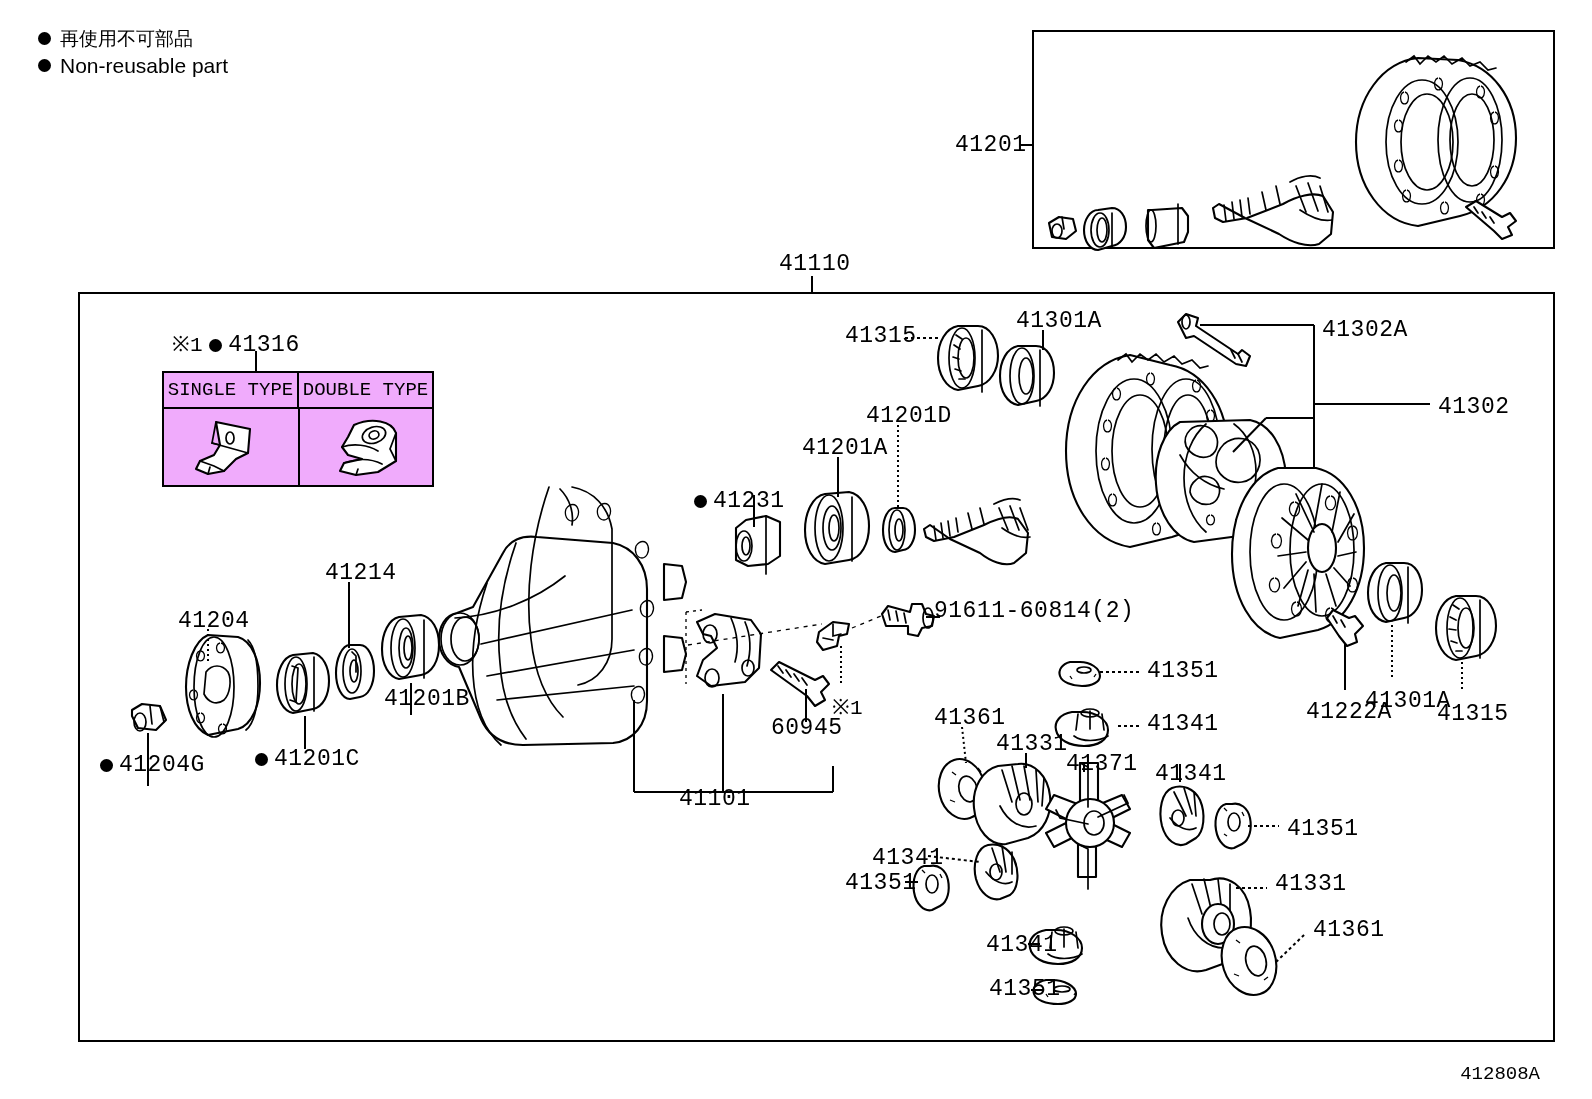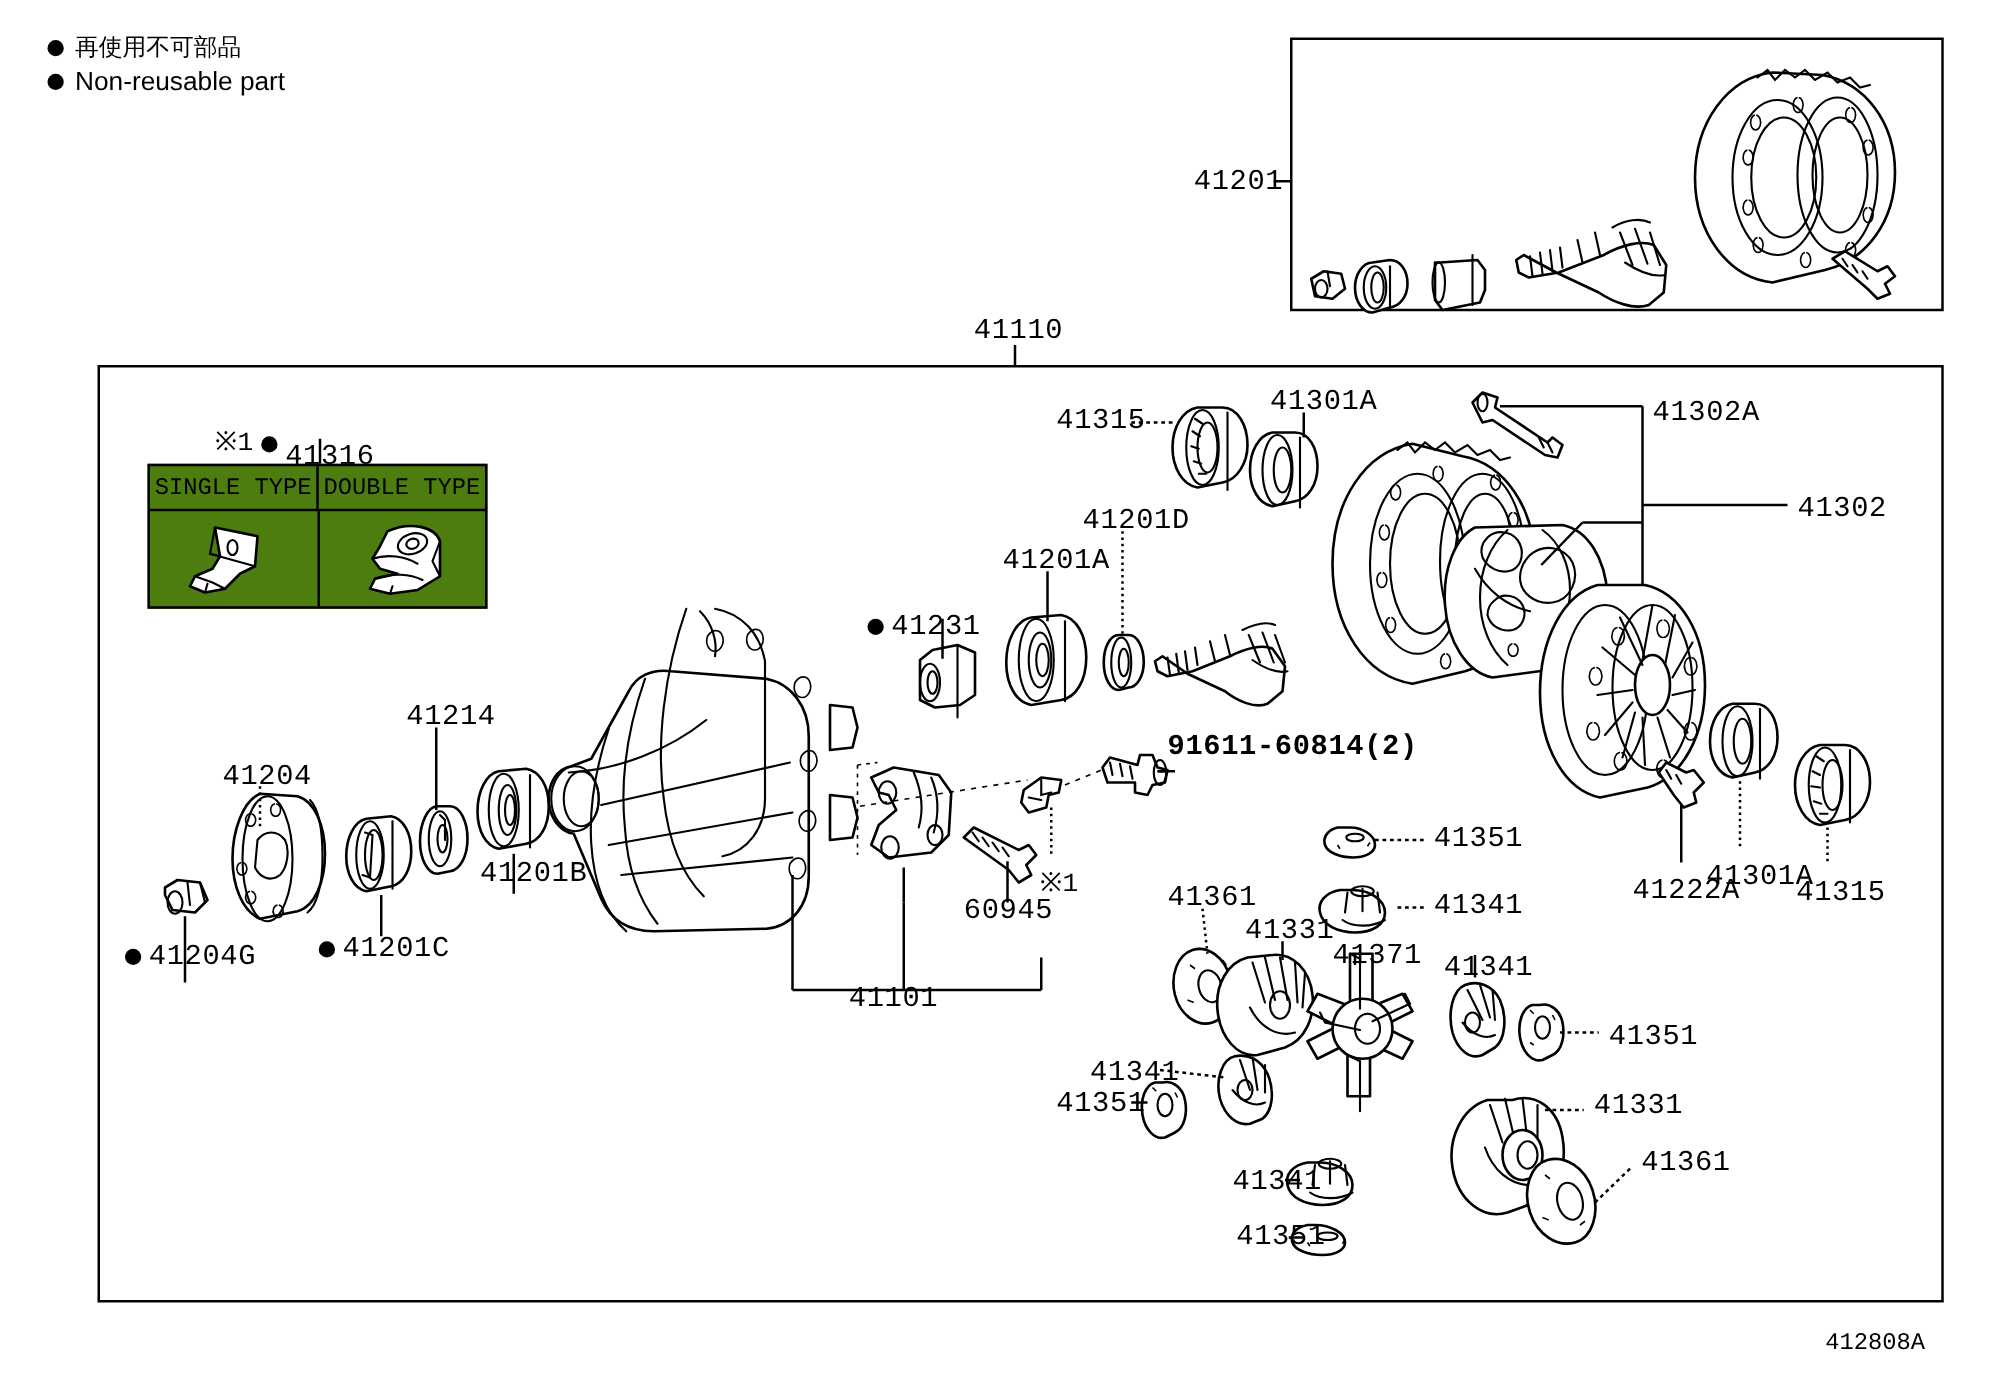--- a/index.html
+++ b/index.html
@@ -14,21 +14,21 @@
     font-size:23px;letter-spacing:0.5px;white-space:nowrap;color:#000;line-height:1;
   }
   .lbl.sm{font-size:21px;}
   .jp{font-family:"DejaVu Sans",sans-serif;font-size:19px;}
   .en{font-family:"Liberation Sans",sans-serif;font-size:21px;}
   .legend{position:absolute;white-space:nowrap;line-height:1.35;}
   .legrow{display:flex;align-items:center;gap:9px;}
   .dot{display:inline-block;width:13px;height:13px;border-radius:50%;background:#000;flex:none;}
   .dotlbl{position:absolute;display:flex;align-items:center;gap:6px;white-space:nowrap;}
   .frame{position:absolute;border:2px solid #000;box-sizing:border-box;}
-  .typetable{position:absolute;border:2px solid #000;box-sizing:border-box;background:#4d7c0f;}
+  .typetable{position:absolute;border:2px solid #000;box-sizing:border-box;background:#f0abfc;margin-left:44px;}
   .tt-head{display:flex;height:34px;}
   .tt-head > div{
     flex:1;display:flex;align-items:center;justify-content:center;
     font-family:"Liberation Mono","DejaVu Sans Mono",monospace;font-size:19px;
     border-right:2px solid #000;box-sizing:border-box;
   }
   .tt-head > div:last-child{border-right:none;}
   .tt-body{display:flex;height:calc(100% - 34px);border-top:2px solid #000;box-sizing:border-box;}
   .tt-body > div{flex:1;border-right:2px solid #000;box-sizing:border-box;position:relative;}
   .tt-body > div:last-child{border-right:none;}
@@ -57,21 +57,21 @@
 
   <div class="frame" style="left:1032px;top:30px;width:523px;height:219px;"></div>
   <div class="lbl" style="left:955px;top:134px;">41201</div>
 
   <div class="frame" style="left:78px;top:292px;width:1477px;height:750px;"></div>
   <div class="lbl" style="left:779px;top:253px;">41110</div>
 
   <div class="dotlbl" style="left:172px;top:334px;">
     <span class="lbl sm" style="position:static;">※1</span>
     <span class="dot"></span>
-    <span class="lbl" style="position:static;margin-top:20px;">41316</span>
+    <span class="lbl" style="position:static;">41316</span>
   </div>
   <div class="typetable" style="left:118px;top:371px;width:272px;height:116px;">
     <div class="tt-head">
       <div>SINGLE TYPE</div>
       <div>DOUBLE TYPE</div>
     </div>
     <div class="tt-body">
       <div>
         <svg width="134" height="78" viewBox="0 0 134 78">
           <path class="art" d="M52 13 L86 20 L84 44 L72 50 L60 62 L44 65 L32 60 L36 52 L50 46 L56 36 Z"></path>
@@ -555,21 +555,21 @@
   <div class="lbl" style="left:771px;top:717px;">60945</div>
 
   <div class="dotlbl" style="left:694px;top:490px;">
     <span class="dot"></span>
     <span class="lbl" style="position:static;">41231</span>
   </div>
   <div class="lbl" style="left:802px;top:437px;">41201A</div>
   <div class="lbl" style="left:866px;top:405px;">41201D</div>
   <div class="lbl" style="left:845px;top:325px;">41315</div>
   <div class="lbl" style="left:1016px;top:310px;">41301A</div>
-  <div class="lbl" style="left:934px;top:586px;font-weight:bold;">91611-60814(2)</div>
+  <div class="lbl" style="left:934px;top:600px;">91611-60814(2)</div>
   <div class="lbl sm" style="left:832px;top:698px;">※1</div>
 
   <div class="lbl" style="left:1322px;top:319px;">41302A</div>
   <div class="lbl" style="left:1438px;top:396px;">41302</div>
   <div class="lbl" style="left:1365px;top:690px;">41301A</div>
   <div class="lbl" style="left:1306px;top:701px;">41222A</div>
   <div class="lbl" style="left:1437px;top:703px;">41315</div>
 
   <div class="lbl" style="left:1147px;top:660px;">41351</div>
   <div class="lbl" style="left:1147px;top:713px;">41341</div>

